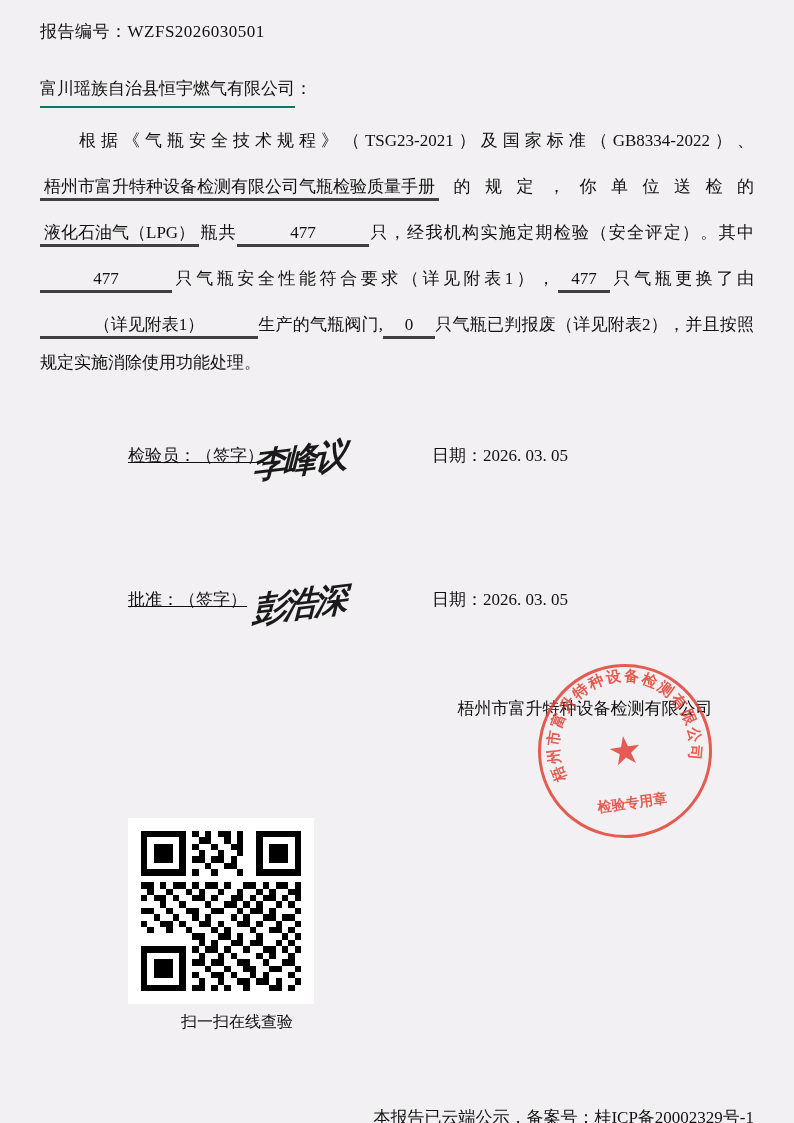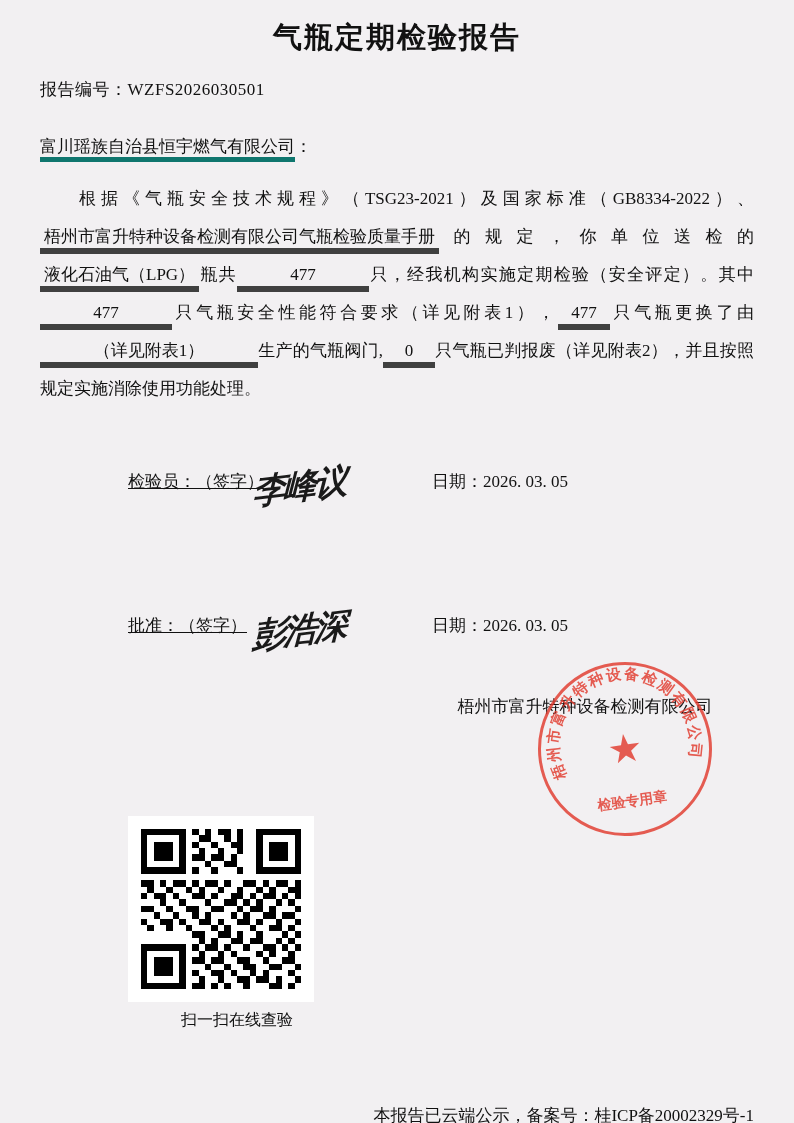--- a/index.html
+++ b/index.html
@@ -37,39 +37,40 @@
     padding-right: 18px;
     letter-spacing: 0.5px;
     font-family: "Liberation Serif", serif;
   }
   .addressee {
     margin-top: 34px;
     font-size: 17px;
     padding-left: 0px;
   }
   .addressee .u {
-    border-bottom: 5px solid #0f766e;
-    padding-bottom: 1px;
+    border-bottom: 2px solid #0f766e;
+    padding-bottom: 8px;
   }
   .body-text {
     margin-top: 22px;
     font-size: 17px;
     line-height: 38px;
     text-align: justify;
   }
   .indent {
     display: inline-block;
     width: 34px;
   }
   .fill {
     display: inline-block;
-    border-bottom: 6px solid #404040;
+    border-bottom: 3px solid #404040;
     text-align: center;
     padding: 0 4px;
     line-height: 22px;
+    margin-top: 16px;
   }
   .fill.w1 { min-width: 196px; }
   .fill.w2 { min-width: 124px; }
   .fill.w4 { min-width: 104px; }
   .fill.w5 { min-width: 44px; }
   .fill.w6 { min-width: 210px; }
   .sign-block {
     margin-top: 62px;
     font-size: 17px;
     position: relative;
@@ -178,21 +179,20 @@
     bottom: 14px;
     text-align: right;
     font-size: 17px;
   }
 </style>
 </head>
 <body>
 
 <div class="page">
 
-  <div class="doc-title">气瓶定期检验报告</div>
 
   <div class="report-no">
     <span>报告编号：</span><span>WZFS2026030501</span>
   </div>
 
   <div class="addressee">
     <span class="u">富川瑶族自治县恒宇燃气有限公司</span><span>：</span>
   </div>
 
   <div class="body-text">

